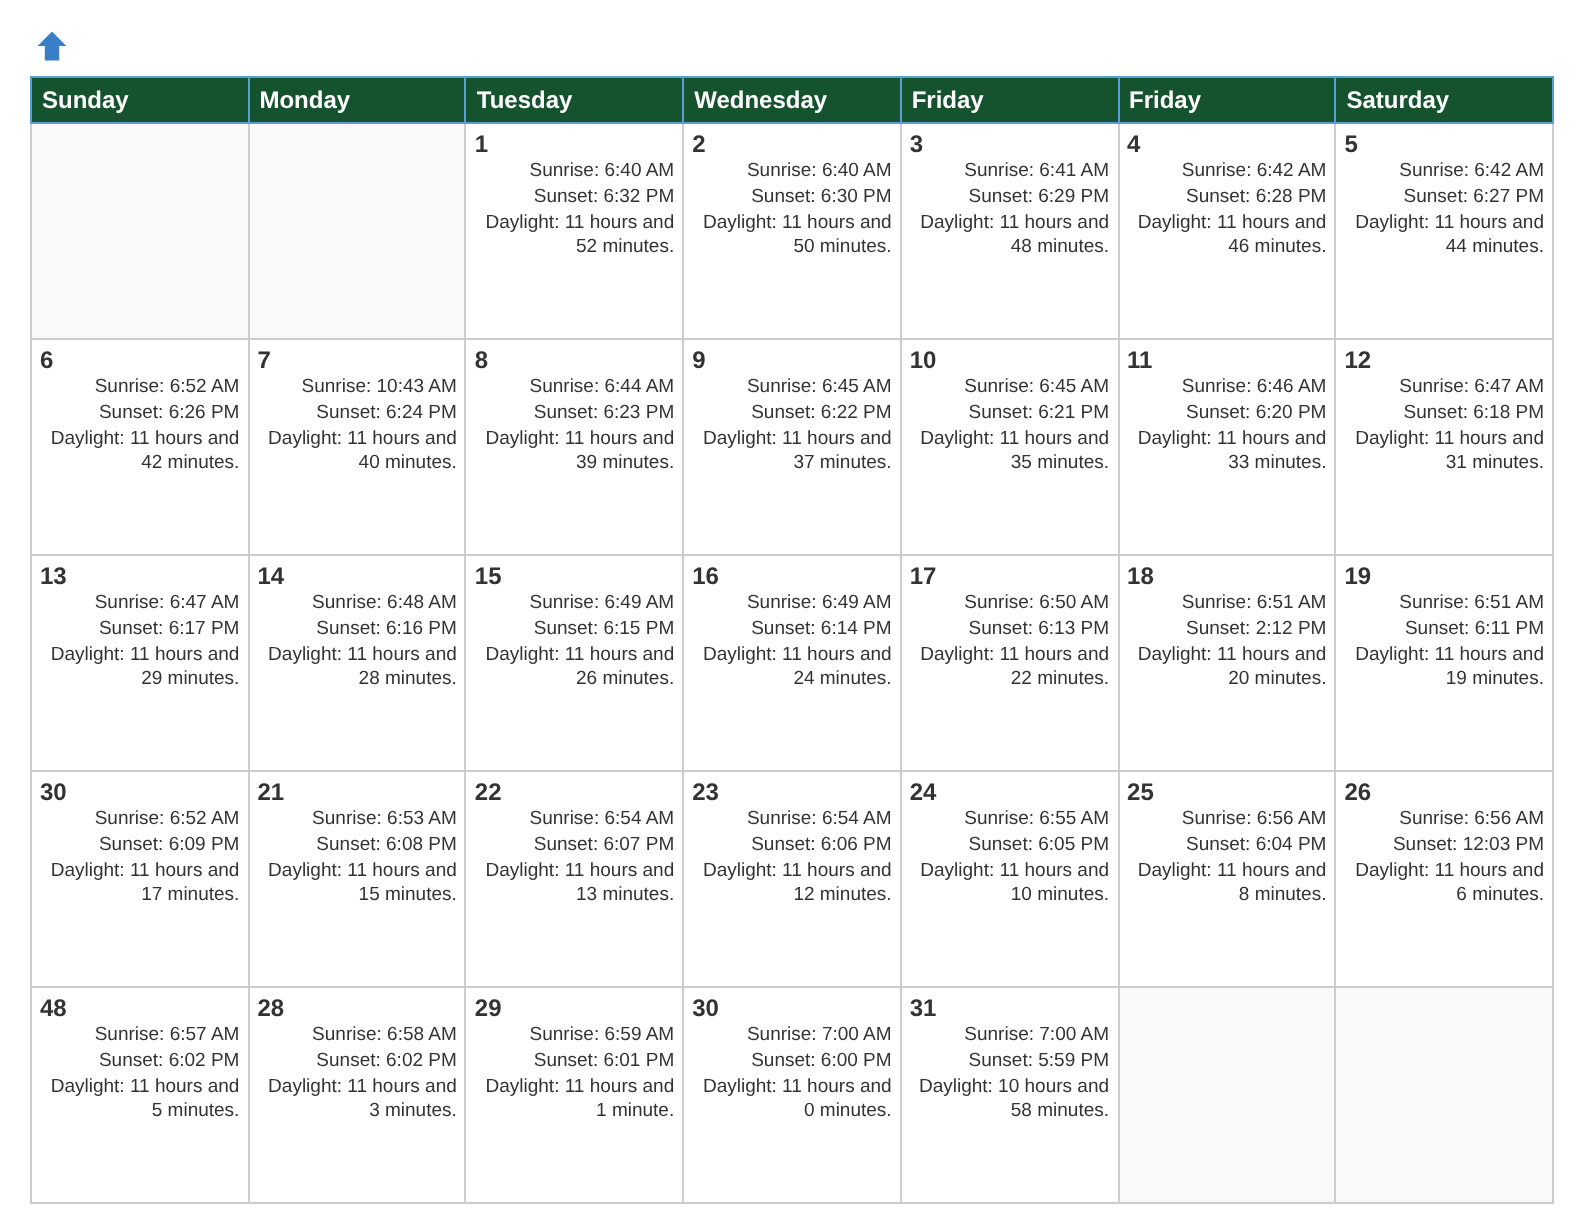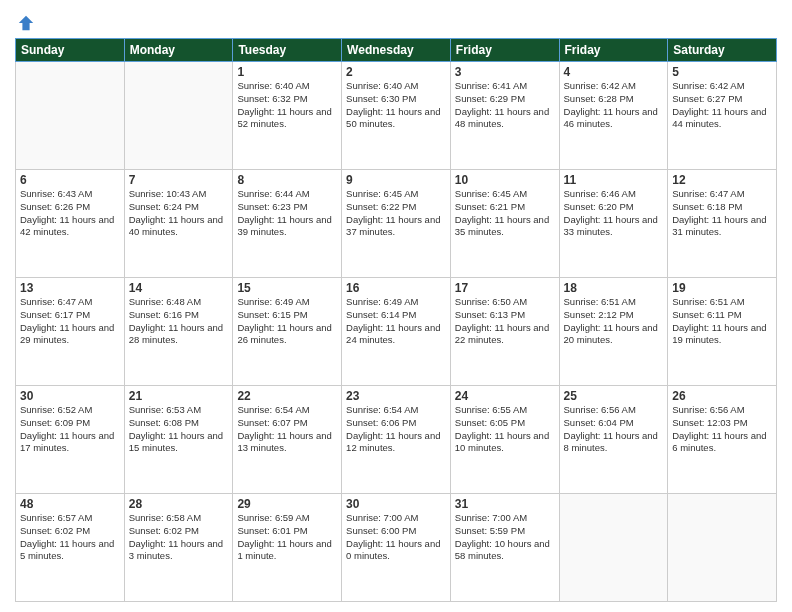--- a/index.html
+++ b/index.html
@@ -90,20 +90,21 @@
       font-size: 12px;
       font-weight: bold;
       color: #333;
       display: block;
       margin-bottom: 1px;
     }
     .day-detail {
       font-size: 9.5px;
       line-height: 1.35;
       color: #333;
+      text-align: right;
     }
     .week-row td {
       height: 78px;
     }
   </style>
 </head>
 <body>
 
 <div class="page">
   <div class="header">
@@ -165,21 +166,21 @@
           <td>
             <span class="day-num">5</span>
             <div class="day-detail">Sunrise: 6:42 AM
 Sunset: 6:27 PM
 Daylight: 11 hours and 44 minutes.</div>
           </td>
         </tr>
         <tr class="week-row">
           <td>
             <span class="day-num">6</span>
-            <div class="day-detail">Sunrise: 6:43 AM
+            <div class="day-detail">Sunrise: 6:52 AM
 Sunset: 6:26 PM
 Daylight: 11 hours and 42 minutes.</div>
           </td>
           <td>
             <span class="day-num">7</span>
             <div class="day-detail">Sunrise: 10:43 AM
 Sunset: 6:24 PM
 Daylight: 11 hours and 40 minutes.</div>
           </td>
           <td>

